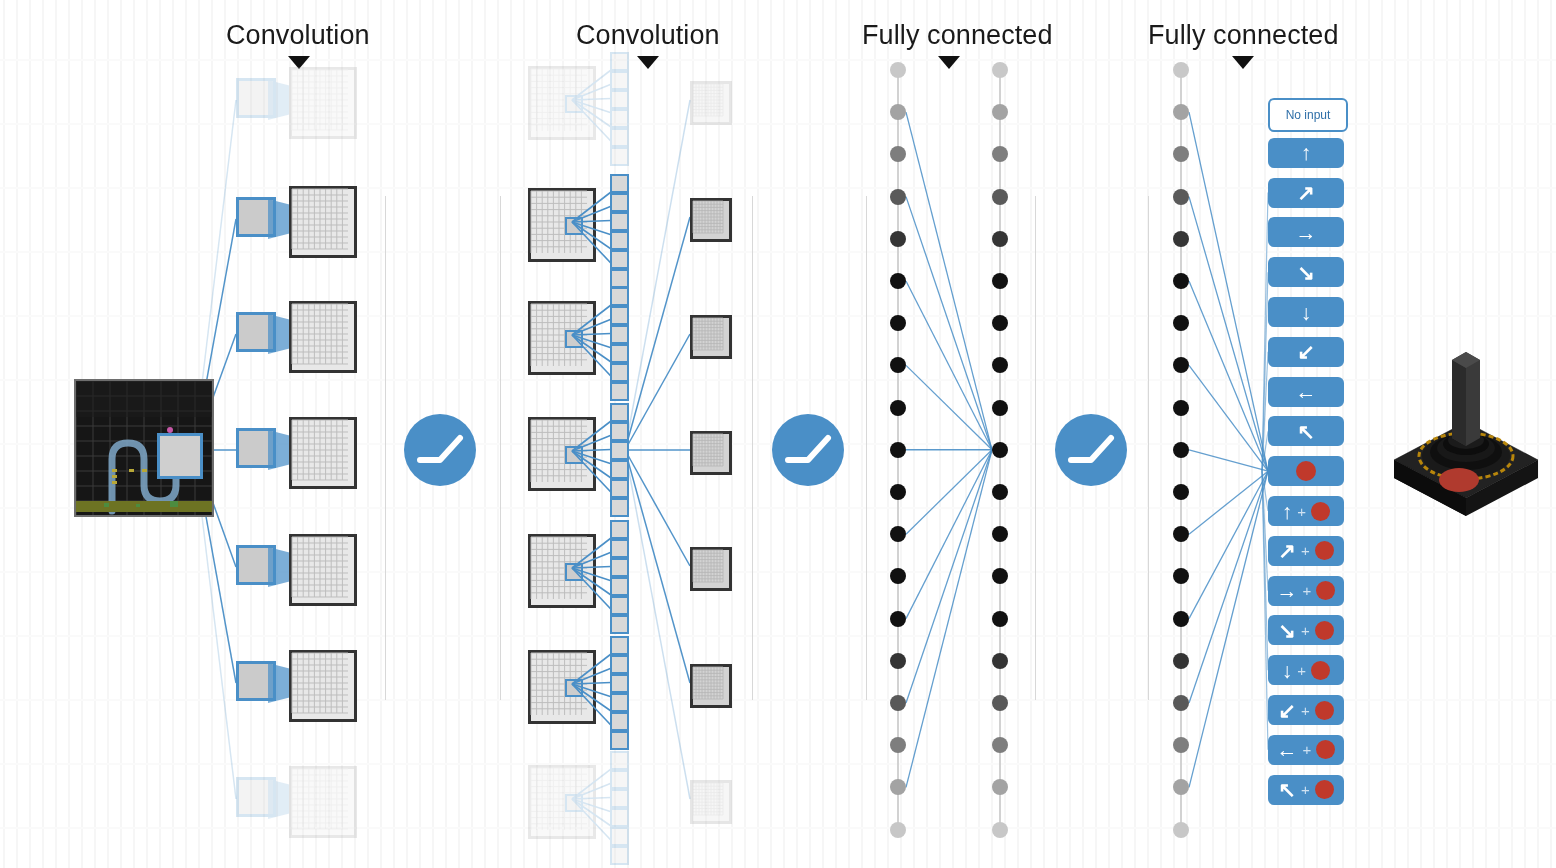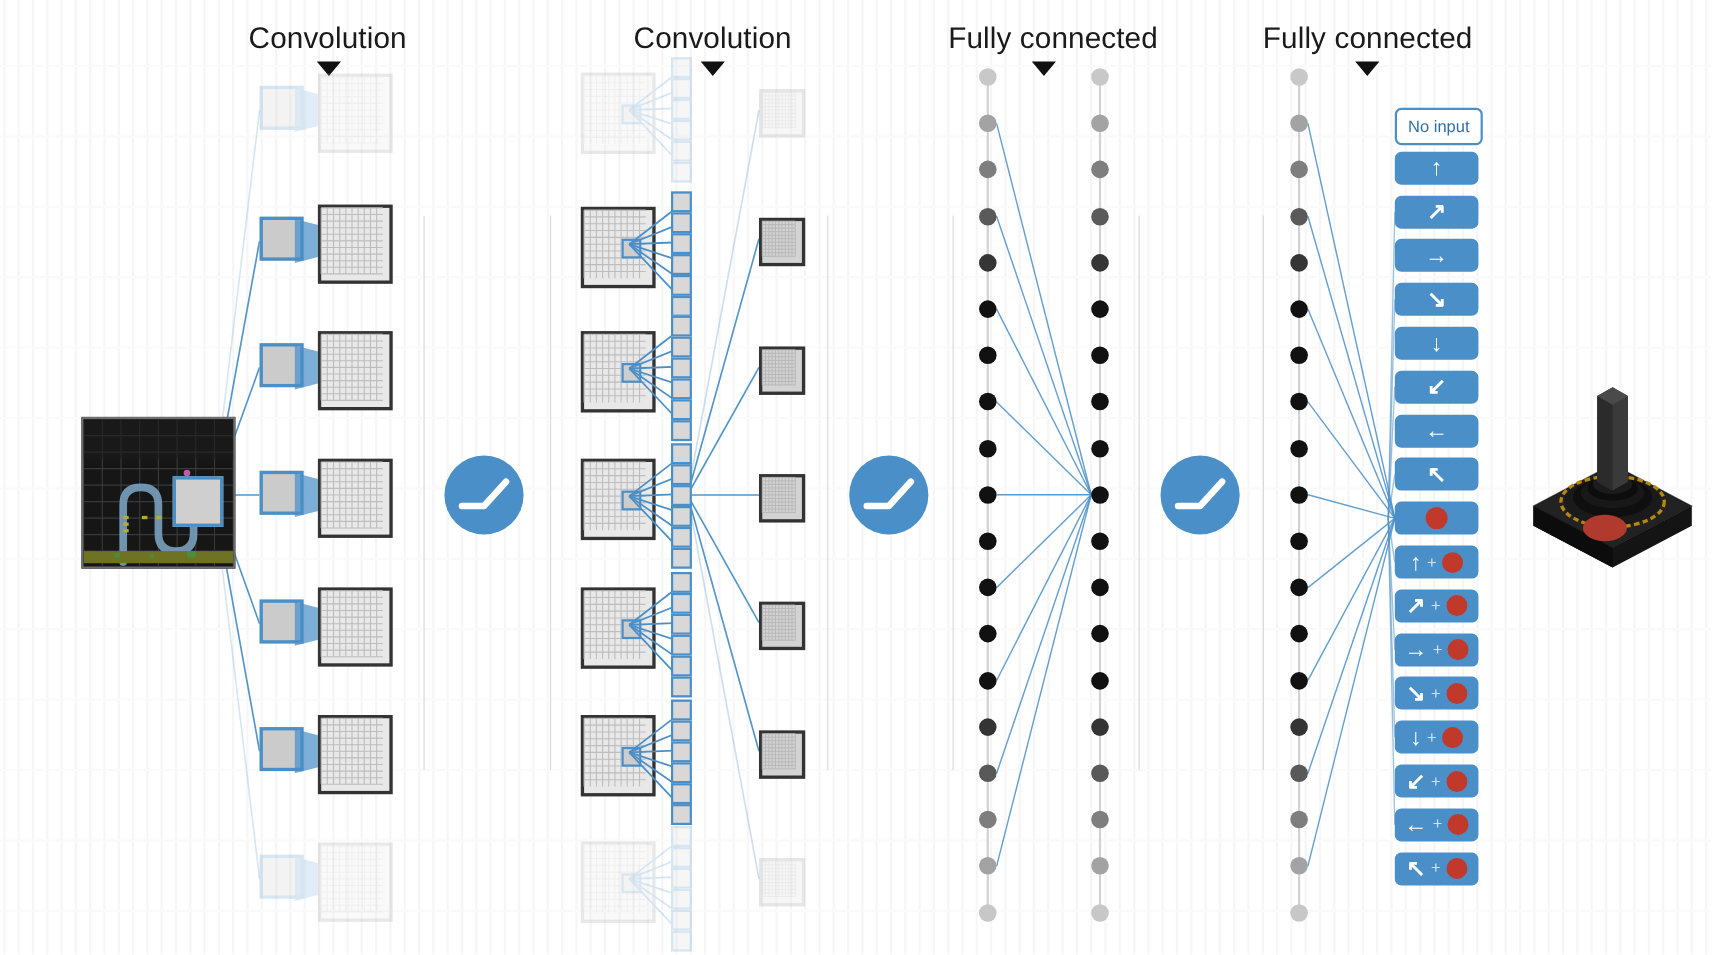--- a/index.html
+++ b/index.html
@@ -36,21 +36,21 @@
   .relu{position:absolute;border-radius:50%;background:#4a8fc7;}
 
   
   .fcline{position:absolute;width:2px;background:#d2d2d2;}
   .dot{position:absolute;border-radius:50%;}
 
   
   .btn{position:absolute;height:30px;border-radius:6px;background:#4a8fc7;
        display:flex;align-items:center;justify-content:center;color:#fff;
        font-size:19px;line-height:1;}
-  .btn.noinput{background:#fff;border:2px solid #4a8fc7;color:#2f6fa8;font-size:15px;align-items:center;}
+  .btn.noinput{background:#fff;border:2px solid #4a8fc7;color:#2f6fa8;font-size:12px;align-items:center;}
   .btn .arw{font-size:21px;font-weight:bold;}
   .btn .plus{font-size:15px;color:#cfe2f2;margin:0 5px 0 5px;}
   .fire{display:inline-block;width:19px;height:19px;border-radius:50%;background:#c0392b;}
   .fire.solo{width:20px;height:20px;}
 
   
   .joy{position:absolute;}
   svg{display:block;overflow:visible;}
   .lines{position:absolute;left:0;top:0;pointer-events:none;}
 </style>

